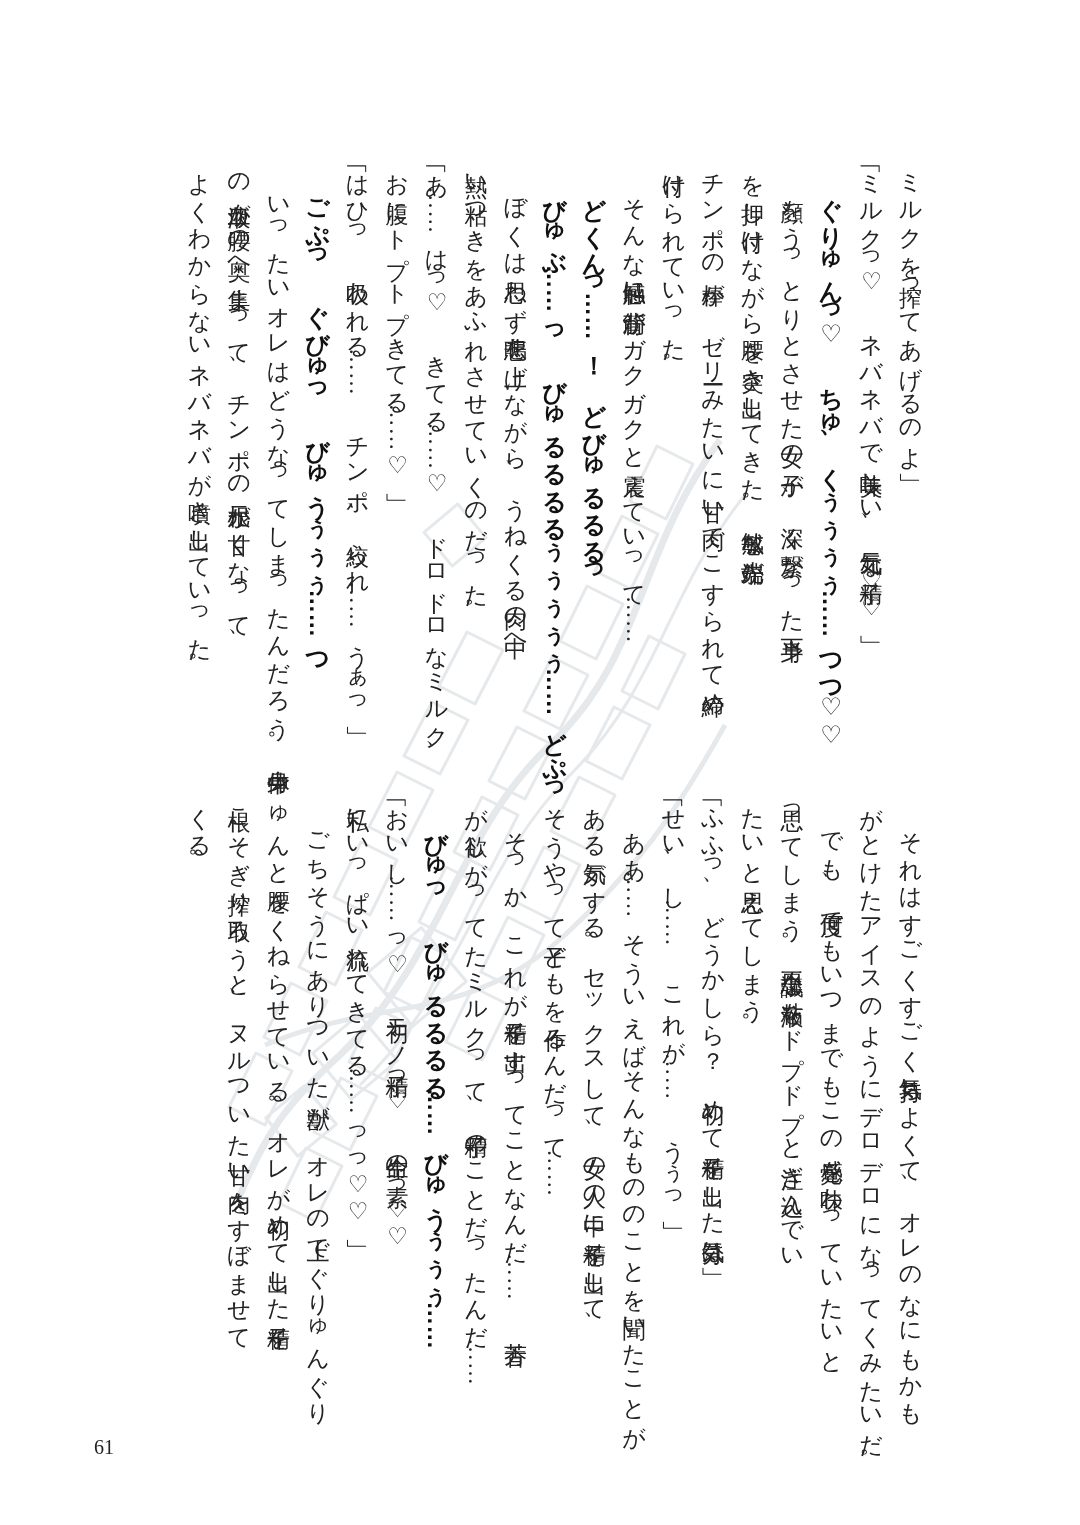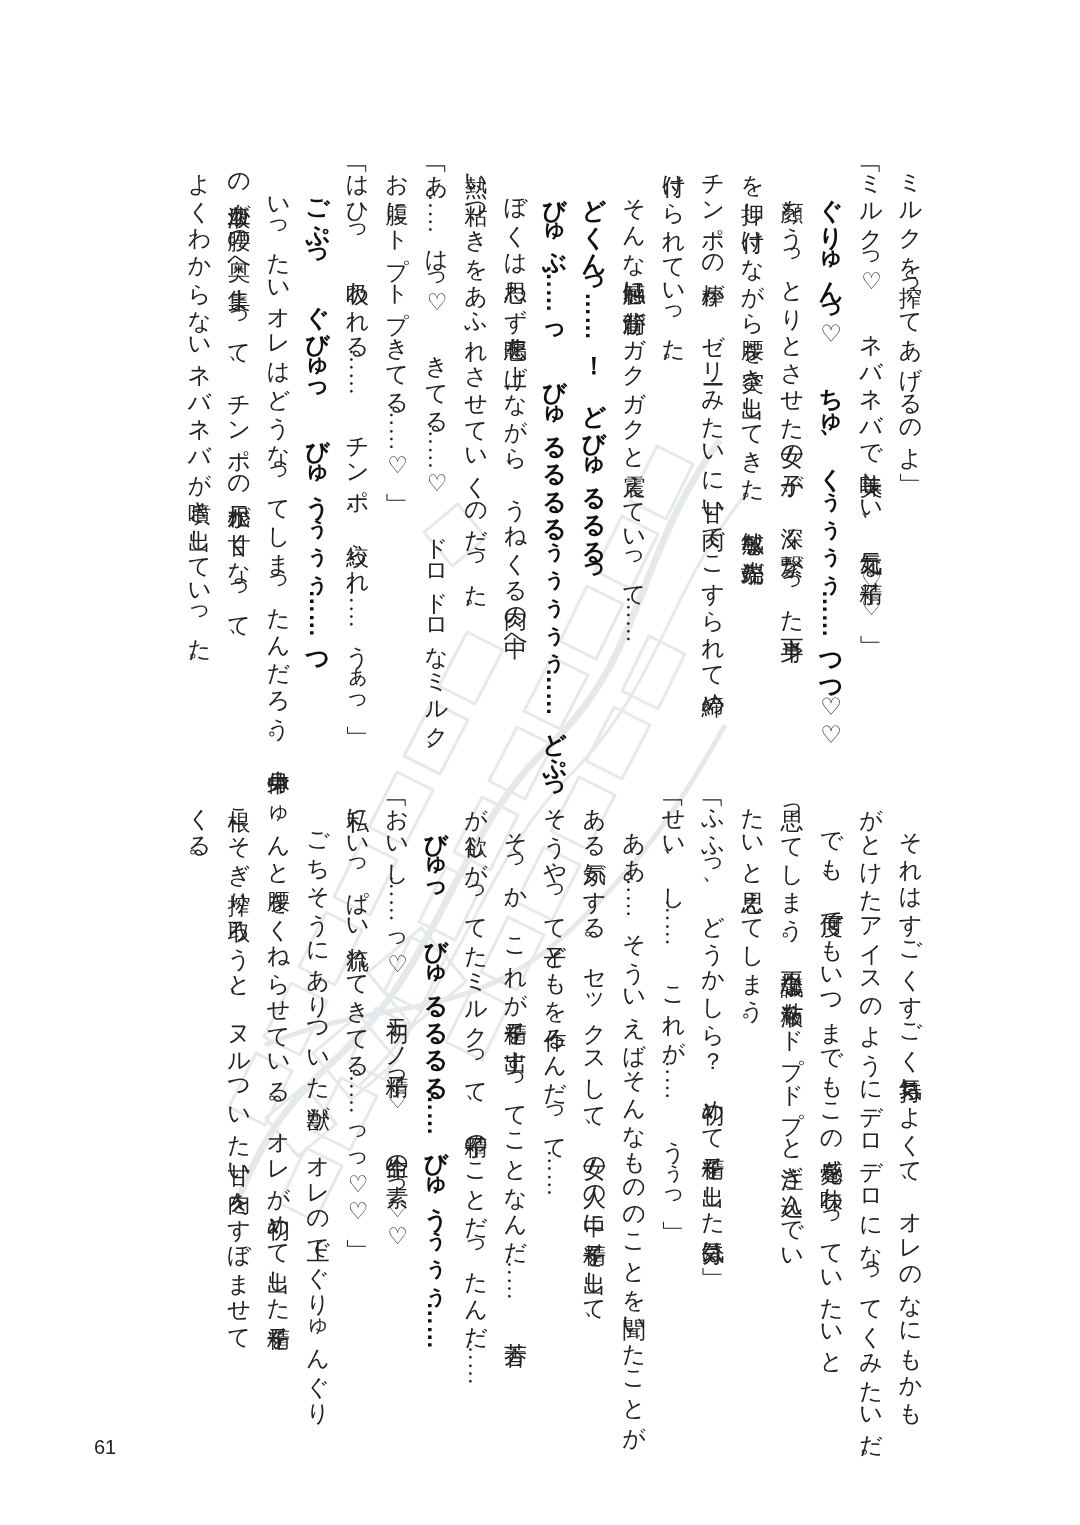--- a/index.html
+++ b/index.html
@@ -52,21 +52,21 @@
     height: 625px;
   }
   #bottom-block {
     top: 792px;
     height: 650px;
   }
   #page-number {
     position: absolute;
     left: 94px;
     top: 1436px;
-    font-family: Liberation Sans, sans-serif;
+    font-family: Liberation Serif, serif;
     font-size: 20px;
     color: var(--text-color, #222222);
   }
 </style>
 </head>
 <body>
 
 <div id="page">
 
   <svg id="watermark" viewBox="0 0 560 880" xmlns="http://www.w3.org/2000/svg" aria-hidden="true">

